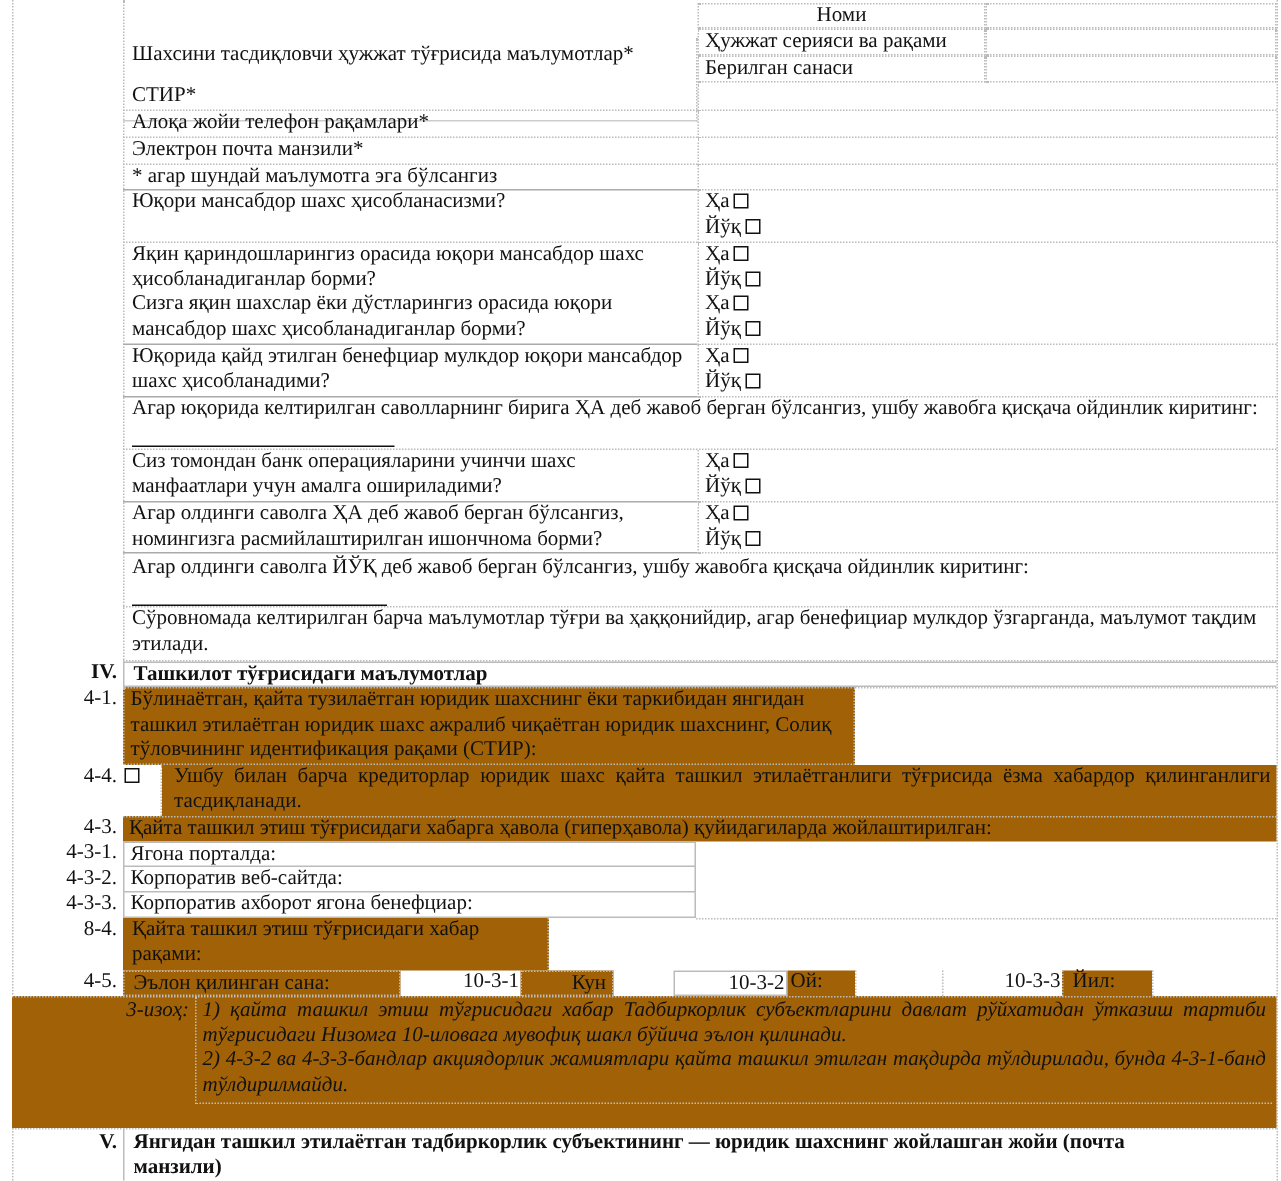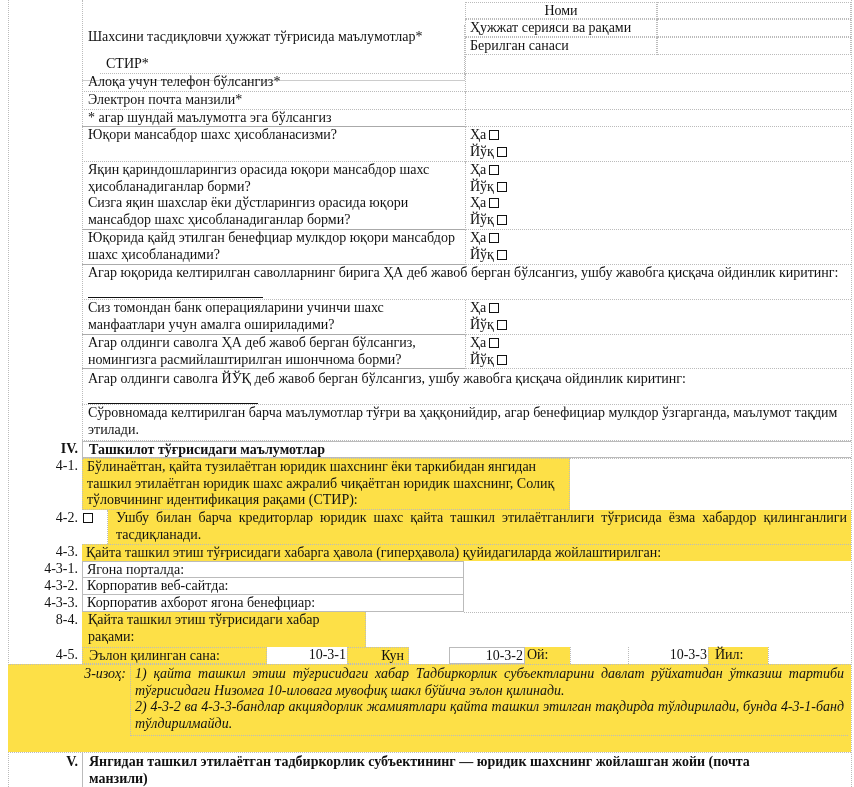--- a/index.html
+++ b/index.html
@@ -1,21 +1,21 @@
 <!DOCTYPE html>
 <html><head>
 <meta charset="utf-8">
 <style>
   html, body { margin:0; padding:0; background:#fff; }
   body { width:854px; height:787px; overflow:hidden; position:relative;
          font-family:"Liberation Serif", serif; font-size:14px; color:#111; line-height:16.5px; }
   .abs { position:absolute; box-sizing:border-box; }
   .vline { position:absolute; width:0; border-left:1px dotted #bbb; }
   .hline { position:absolute; height:0; border-top:1px dotted #bbb; }
-  .shade { background:#fde047; }
+  .shade { background:#a16207; }
   .cb { display:inline-block; width:10px; height:10px; border:1px solid #111; margin-left:3px; vertical-align:-1px; box-sizing:border-box; }
   .num { text-align:right; padding-right:4px; }
   .bold { font-weight:bold; }
   .ital { font-style:italic; }
   .blank { display:inline-block; border-bottom:1px solid #111; height:12px; vertical-align:bottom; }
   .justify { text-align:justify; text-align-last:left; }
 </style>
 </head>
 <body>
 
@@ -27,24 +27,24 @@
   <div class="abs" style="left:82px;top:0;width:383px;height:56px;border-right:1px dotted #bbb;border-bottom:1px solid #ccc;padding:4px 6px;margin-top:25px;">
     <span>Шахсини тасдиқловчи ҳужжат тўғрисида маълумотлар*</span>
   </div>
   <div class="abs" style="left:465px;top:2px;width:192px;height:17px;border:1px dotted #bbb;padding:0 4px;text-align:center;"><span>Номи</span></div>
   <div class="abs" style="left:657px;top:2px;width:194px;height:17px;border:1px dotted #bbb;"></div>
   <div class="abs" style="left:465px;top:19px;width:192px;height:18px;border:1px dotted #bbb;padding:0 4px;"><span>Ҳужжат серияси ва рақами</span></div>
   <div class="abs" style="left:657px;top:19px;width:194px;height:18px;border:1px dotted #bbb;"></div>
   <div class="abs" style="left:465px;top:37px;width:192px;height:18px;border:1px dotted #bbb;padding:0 4px;"><span>Берилган санаси</span></div>
   <div class="abs" style="left:657px;top:37px;width:194px;height:18px;border:1px dotted #bbb;"></div>
 
-  <div class="abs" style="left:82px;top:56px;width:383px;height:18px;padding:0 6px;border-bottom:1px dotted #bbb;margin-left:18px;"><span>СТИР*</span></div>
+  <div class="abs" style="left:82px;top:56px;width:383px;height:18px;padding:0 6px;border-bottom:1px dotted #bbb;"><span>СТИР*</span></div>
   <div class="abs" style="left:465px;top:56px;width:386px;height:18px;border-left:1px dotted #bbb;border-bottom:1px dotted #bbb;"></div>
 
-  <div class="abs" style="left:82px;top:74px;width:383px;height:18px;padding:0 6px;border-bottom:1px dotted #bbb;"><span>Алоқа учун телефон бўлсангиз*</span></div>
+  <div class="abs" style="left:82px;top:74px;width:383px;height:18px;padding:0 6px;border-bottom:1px dotted #bbb;"><span>Алоқа жойи телефон рақамлари*</span></div>
   <div class="abs" style="left:465px;top:74px;width:386px;height:18px;border-left:1px dotted #bbb;border-bottom:1px dotted #bbb;"></div>
 
   <div class="abs" style="left:82px;top:92px;width:383px;height:18px;padding:0 6px;border-bottom:1px dotted #bbb;"><span>Электрон почта манзили*</span></div>
   <div class="abs" style="left:465px;top:92px;width:386px;height:18px;border-left:1px dotted #bbb;border-bottom:1px dotted #bbb;"></div>
 
   <div class="abs" style="left:82px;top:110px;width:383px;height:17px;padding:0 6px;border-bottom:1px solid #aaa;"><span>* агар шундай маълумотга эга бўлсангиз</span></div>
   <div class="abs" style="left:465px;top:110px;width:386px;height:17px;border-left:1px dotted #bbb;border-bottom:1px dotted #bbb;"></div>
 </div>
 
 <div>
@@ -109,21 +109,21 @@
 <div>
   <div class="abs bold num" style="left:8px;top:441px;width:74px;height:17px;">IV.</div>
   <div class="abs bold" style="left:82px;top:441px;width:769px;height:17px;padding:0 6px;border:1px solid #bbb;border-right:none;">Ташкилот тўғрисидаги маълумотлар</div>
 
   <div class="abs num" style="left:8px;top:458px;width:74px;height:17px;">4-1.</div>
   <div class="abs shade" style="left:82px;top:458px;width:488px;height:52px;padding:0 4px;border:1px dotted #bbb;">
     <span>Бўлинаётган, қайта тузилаётган юридик шахснинг ёки таркибидан янгидан ташкил этилаётган юридик шахс ажралиб чиқаётган юридик шахснинг, Солиқ тўловчининг идентификация рақами (СТИР):</span>
   </div>
   <div class="abs" style="left:570px;top:458px;width:281px;height:52px;border-top:1px dotted #bbb;"></div>
 
-  <div class="abs num" style="left:8px;top:510px;width:74px;height:17px;">4-2.</div>
+  <div class="abs num" style="left:8px;top:510px;width:74px;height:17px;">4-4.</div>
   <div class="abs" style="left:82px;top:510px;width:26px;height:34px;border-right:1px dotted #bbb;padding-left:1px;">
     <span class="cb" style="margin-left:0;"></span>
   </div>
   <div class="abs shade justify" style="left:108px;top:510px;width:743px;height:34px;padding:0 4px 0 8px;">Ушбу билан барча кредиторлар юридик шахс қайта ташкил этилаётганлиги тўғрисида ёзма хабардор қилинганлиги тасдиқланади.</div>
 
   <div class="abs num" style="left:8px;top:544px;width:74px;height:17px;">4-3.</div>
   <div class="abs shade" style="left:82px;top:544px;width:769px;height:17px;padding:0 4px;border-top:1px dotted #bbb;">Қайта ташкил этиш тўғрисидаги хабарга ҳавола (гиперҳавола) қуйидагиларда жойлаштирилган:</div>
 
   <div class="abs num" style="left:8px;top:561px;width:74px;height:17px;">4-3-1.</div>
   <div class="abs" style="left:82px;top:561px;width:382px;height:17px;padding:0 4px;border:1px solid #bbb;"><span>Ягона порталда:</span></div>

